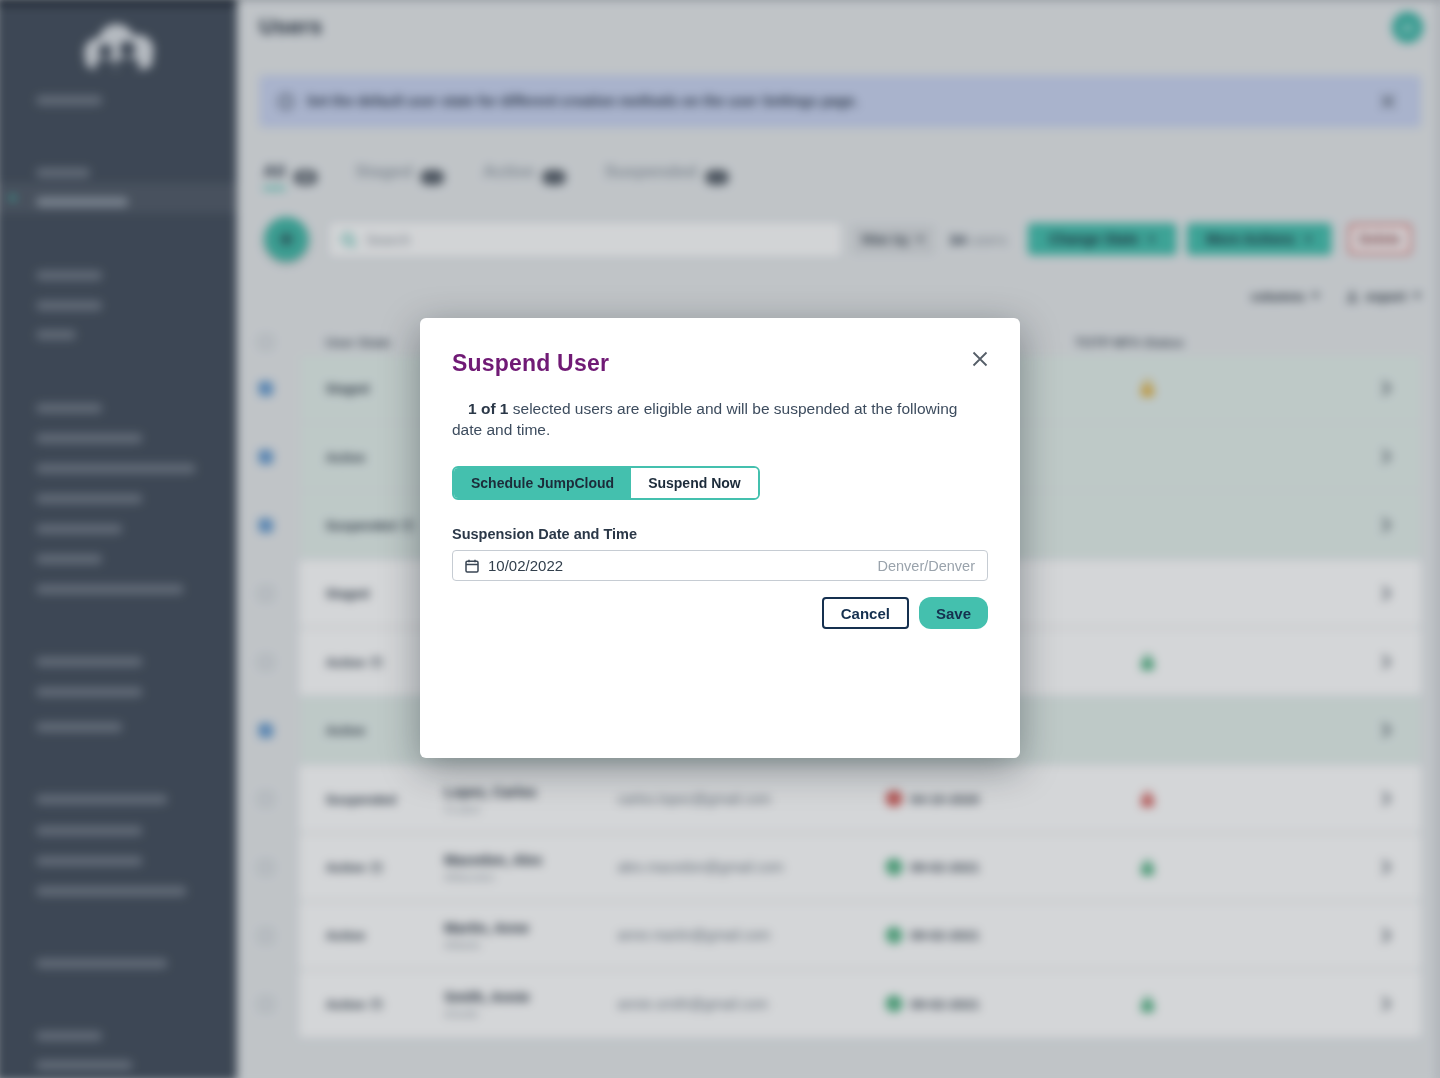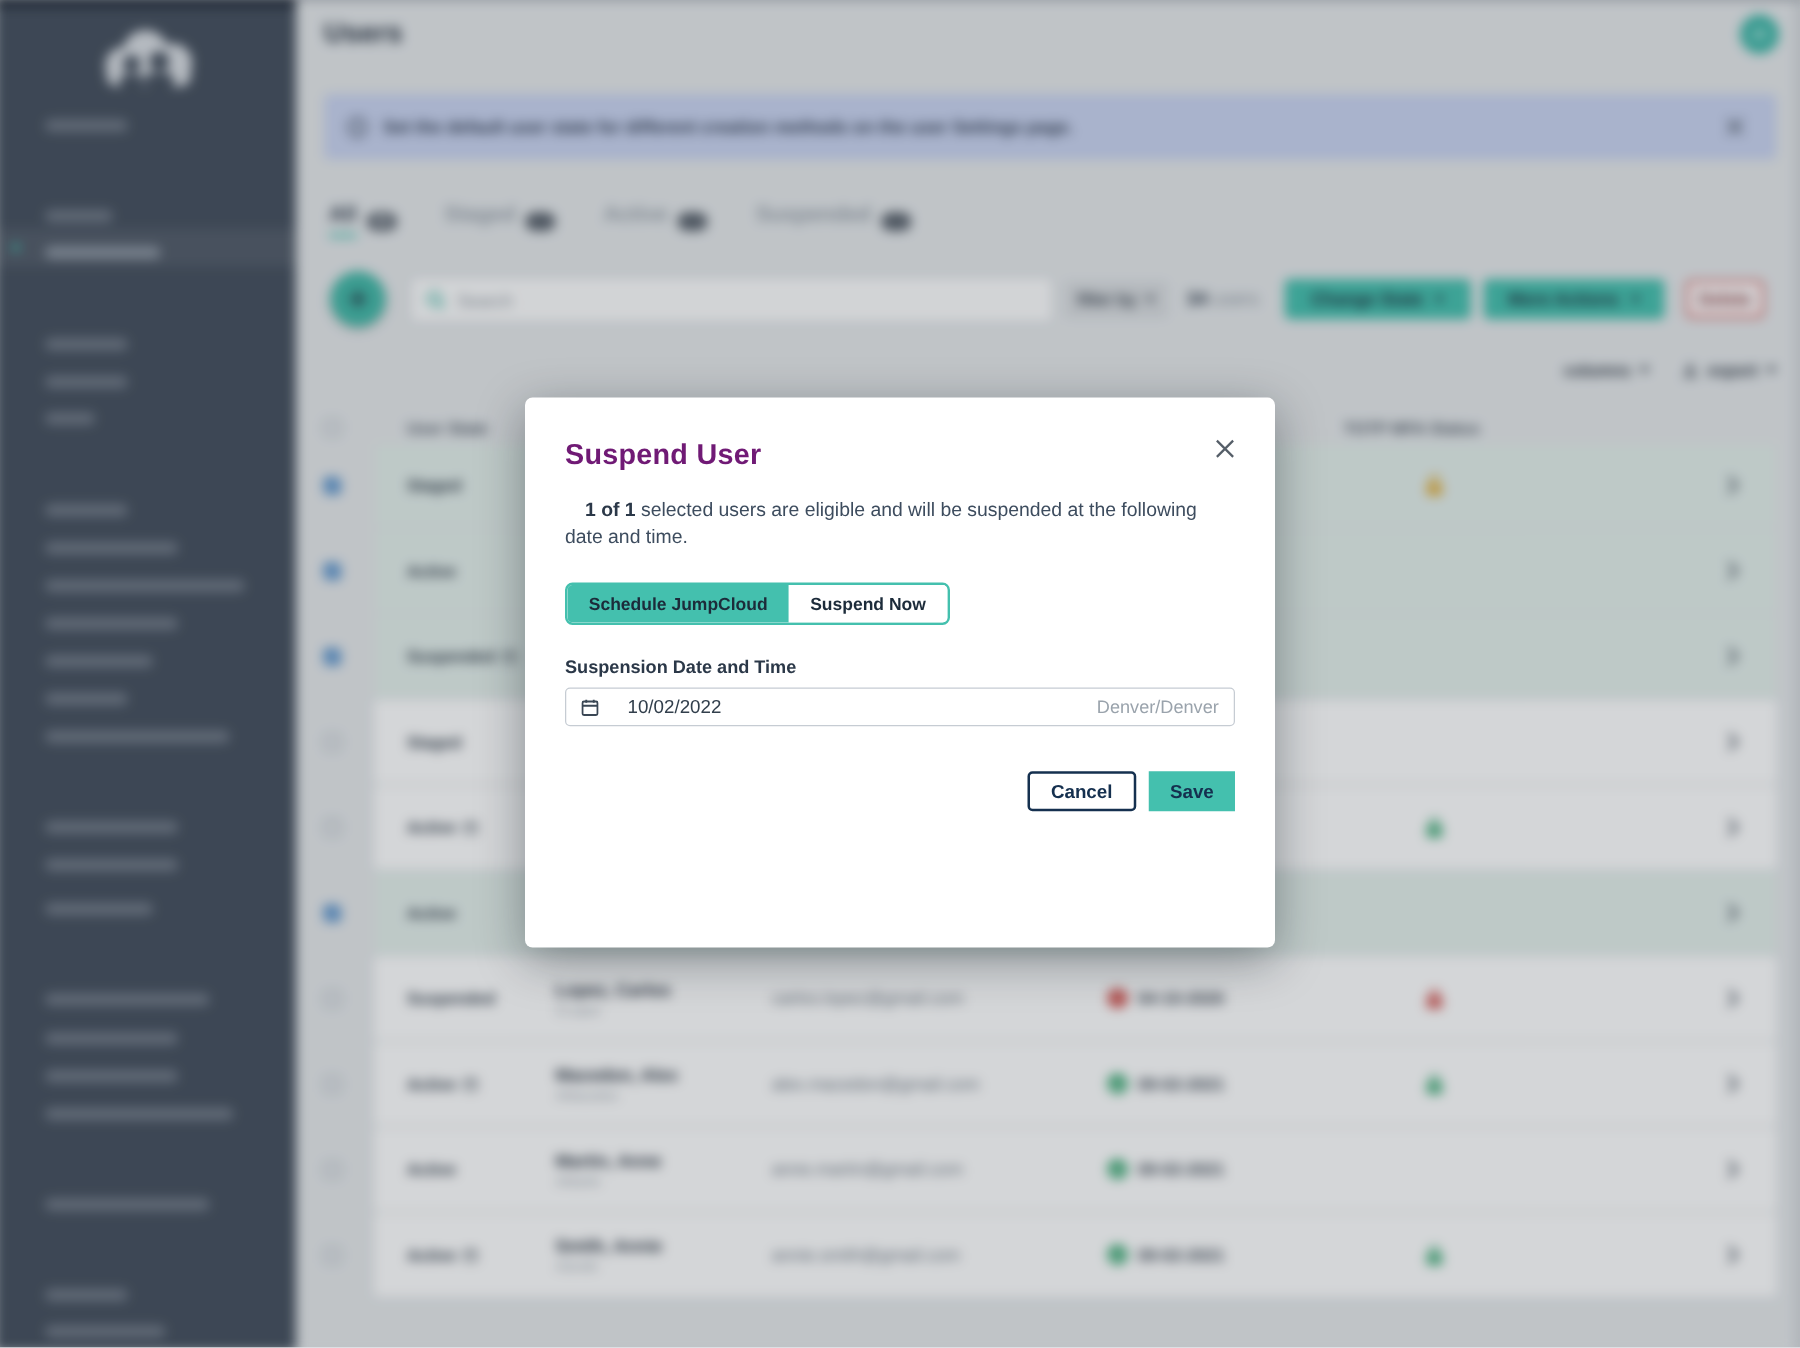--- a/index.html
+++ b/index.html
@@ -84,26 +84,26 @@
   .modal { position:absolute; left:420px; top:318px; width:600px; height:440px; background:#ffffff; border-radius:6px; box-shadow:0 10px 38px rgba(10,20,30,.38); padding:32px; }
   .modal-title { font-size:23px; font-weight:600; color:#701a75; letter-spacing:.2px; }
   .modal-close { position:absolute; top:33px; right:32px; display:flex; cursor:pointer; }
   .modal-p { margin-top:21px; font-size:15.5px; line-height:21px; color:#3d4c5e; }
   .modal-p + .modal-p { margin-top:10px; }
   .modal-p b { color:#2b3848;margin-left:16px; }
   .toggle { margin-top:26px; display:inline-flex; border:2px solid #44c0ae; border-radius:6px; overflow:hidden; }
   .toggle-seg { height:30px; display:flex; align-items:center; padding:0 17px; font-size:14px; font-weight:700; color:#1c2b3a; background:#fff; }
   .toggle-seg.on { background:#44c0ae; }
   .field-label { margin-top:26px; font-size:14.5px; font-weight:700; color:#2b3848; }
-  .date-input { margin-top:8px; height:31px; border:1px solid #c6ccd3; border-radius:4px; display:flex; align-items:center; padding:0 12px; gap:23px; }
+  .date-input { margin-top:8px; height:31px; border:1px solid #c6ccd3; border-radius:4px; display:flex; align-items:center; padding:0 12px; gap:9px; }
   .date-value { font-size:15px; color:#323f4c; }
   .tz { margin-left:auto; font-size:14.5px; color:#9aa3ac; }
-  .modal-footer { margin-top:36px; display:flex; justify-content:flex-end; gap:10px;align-items:center; }
+  .modal-footer { margin-top:16px; display:flex; justify-content:flex-end; gap:10px;align-items:center; }
   .btn-cancel { height:32px; padding:0 17px; background:#fff; border:2px solid #15304f; border-radius:4px; font-size:15px; font-weight:700; color:#15304f; }
-  .btn-save { height:32px; padding:0 17px; background:#44c0ae; border:none; border-radius:0; font-size:15px; font-weight:700; color:#15304f; }
+  .btn-save { height:32px; padding:0 17px; background:#44c0ae; border:none; border-radius:12px; font-size:15px; font-weight:700; color:#15304f; }
 </style>
 </head>
 <body>
 
 <div class="app">
   <div class="bg">
 
     <div class="sidebar">
       <div class="sidebar-topstrip"></div>
       <div class="logo">

